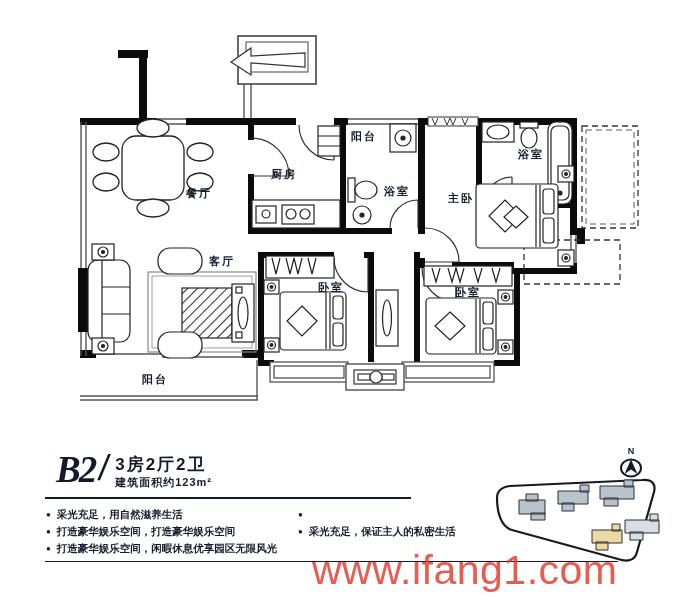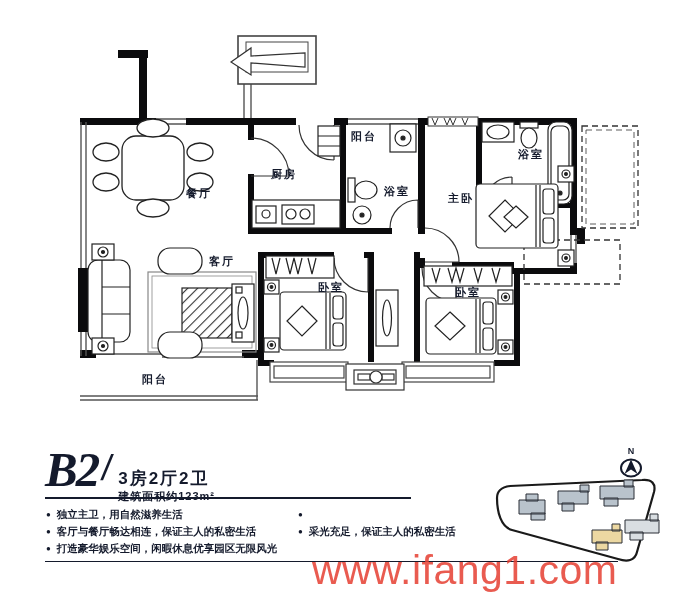--- a/index.html
+++ b/index.html
@@ -10,23 +10,23 @@
   }
   html,body{margin:0;padding:0;}
   body{
     width:700px;height:600px;position:relative;background:#fff;overflow:hidden;
     font-family:"Liberation Sans","DejaVu Sans",sans-serif;color:var(--ink);
   }
   .plan-svg{position:absolute;left:0;top:0;}
   .room-label{font-size:11px;font-weight:bold;fill:var(--ink);letter-spacing:2px;}
   .title-block{position:absolute;left:45px;top:448px;display:flex;align-items:flex-start;}
   .unit-code{font-family:"Liberation Serif","DejaVu Serif",serif;font-style:italic;font-weight:bold;
-    font-size:49px;line-height:44px;letter-spacing:-2px;}
+    font-size:37px;line-height:44px;letter-spacing:-2px;margin-left:11px;}
   .unit-slash{font-size:36px;font-weight:300;line-height:40px;margin:0 6px 0 4px;transform:skewX(-8deg);}
-  .unit-info{display:flex;flex-direction:column;margin-top:21px;}
+  .unit-info{display:flex;flex-direction:column;margin-top:7px;}
   .unit-layout{font-size:17px;font-weight:bold;letter-spacing:2px;line-height:20px;}
   .unit-area{font-size:11px;font-weight:bold;letter-spacing:1px;line-height:14px;text-align:center;}
   .divider{position:absolute;background:var(--ink);}
   .divider-top{left:45px;top:497px;width:366px;height:2px;}
   .divider-bottom{left:45px;top:561px;width:573px;height:1px;}
   .features{position:absolute;top:506px;list-style:none;margin:0;padding:0;}
   .features-left{left:46px;width:250px;}
   .features-right{left:298px;width:215px;}
   .features li{font-size:10.5px;font-weight:bold;line-height:17px;white-space:nowrap;display:flex;align-items:center;}
   .features .dot{font-size:8px;margin-right:6px;line-height:17px;}
@@ -274,25 +274,25 @@
     <span class="unit-area">建筑面积约123m²</span>
   </span>
 </div>
 
 <div class="divider divider-top"></div>
 <div class="divider divider-bottom"></div>
 
 <ul class="features features-left">
   <li>
       <span class="dot">●</span>
-      <span>独立主卫，用自然滋养生活</span>
-    </li>
-  <li>
-      <span class="dot">●</span>
-      <span>客厅与餐厅畅达相连，保证主人的私密生活</span>
+      <span>采光充足，用自然滋养生活</span>
+    </li>
+  <li>
+      <span class="dot">●</span>
+      <span>打造豪华娱乐空间，打造豪华娱乐空间</span>
     </li>
   <li>
       <span class="dot">●</span>
       <span>打造豪华娱乐空间，闲暇休息优享园区无限风光</span>
     </li>
 </ul>
 <ul class="features features-right">
   <li>
       <span class="dot">●</span>
     </li>

